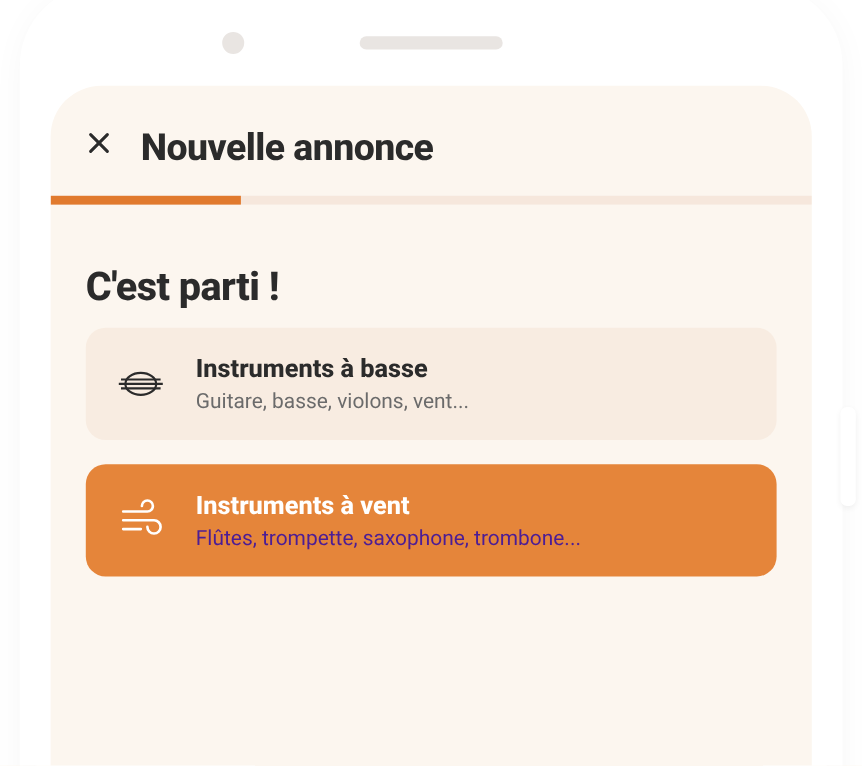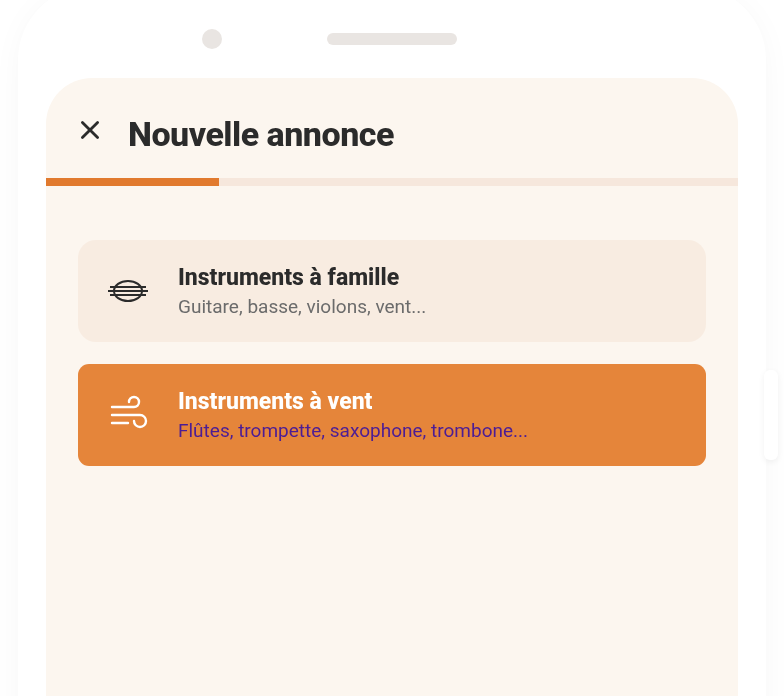--- a/index.html
+++ b/index.html
@@ -119,21 +119,20 @@
       padding: 24px 26px;
       border-radius: 18px;
       margin-bottom: 22px;
       cursor: pointer;
     }
     .option-card.default {
       background: #f8ece1;
     }
     .option-card.selected {
       background: #e5853a;
-      border-radius: 11px;
     }
     .option-icon {
       width: 48px;
       height: 48px;
       display: flex;
       align-items: center;
       justify-content: center;
       flex-shrink: 0;
     }
     .default .option-icon { color: #2b2b2b; }
@@ -175,32 +174,33 @@
         </svg>
       </div>
       <div class="header-title">Nouvelle annonce</div>
     </div>
 
     <div class="progress-track">
       <div class="progress-fill" style="width:25%"></div>
     </div>
 
     <div class="content">
+      <div class="heading">C'est parti !</div>
 
       <div class="option-card default">
         <div class="option-icon">
           <svg viewBox="0 0 48 48" fill="none" stroke="currentColor" stroke-width="2">
             <ellipse cx="24" cy="24" rx="14" ry="10"></ellipse>
             <line x1="6" y1="20" x2="42" y2="20"></line>
             <line x1="4" y1="24" x2="44" y2="24"></line>
             <line x1="6" y1="28" x2="42" y2="28"></line>
           </svg>
         </div>
         <div class="option-text">
-          <div class="option-title">Instruments à famille</div>
+          <div class="option-title">Instruments à basse</div>
           <div class="option-sub">Guitare, basse, violons, vent...</div>
         </div>
       </div>
 
       <div class="option-card selected">
         <div class="option-icon">
           <svg viewBox="0 0 48 48" fill="none" stroke="currentColor" stroke-width="2.4" stroke-linecap="round">
             <path d="M8 16 H30 a5 5 0 1 0 -5 -5"></path>
             <path d="M8 24 H36 a6 6 0 1 1 -6 6"></path>
             <path d="M8 32 H24"></path>

